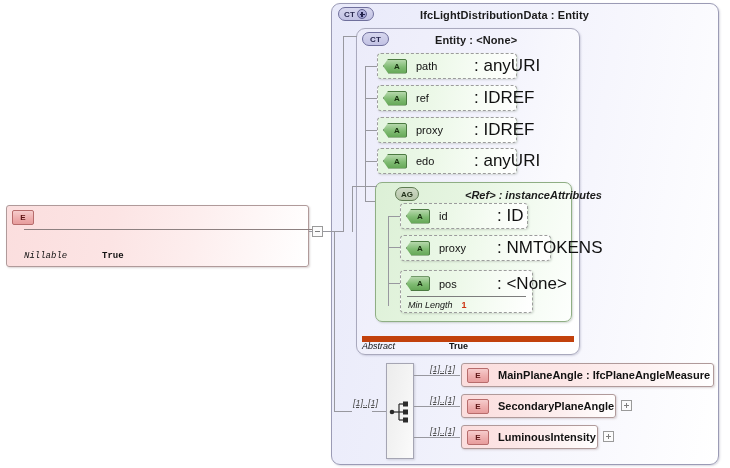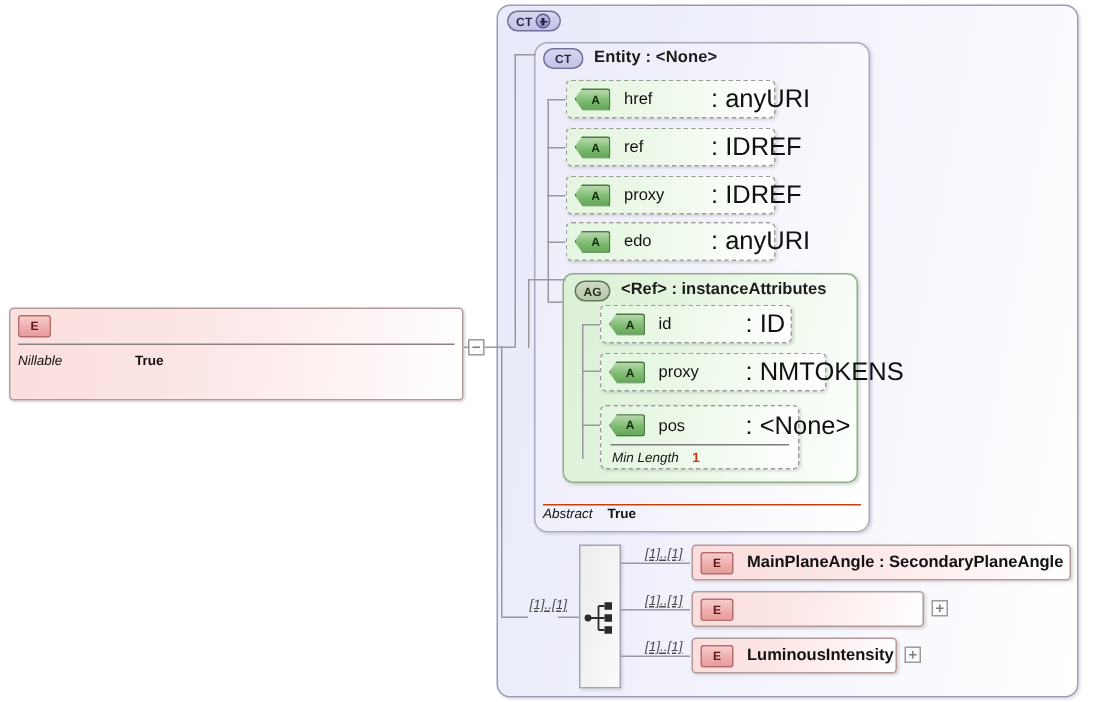--- a/index.html
+++ b/index.html
@@ -34,22 +34,23 @@
     border: 1px solid #a9a9bd;
     border-radius: 9px;
     background: linear-gradient(105deg, #ececfa 0%, #f2f2fc 45%, #fbfbfe 80%, #ffffff 100%);
     box-shadow: 1px 1px 2px rgba(120,120,150,0.28);
   }
 
   
   .title-row {
     position: absolute;
     display: flex;
-    align-items: flex-start;
+    align-items: flex-end;
     white-space: nowrap;
+    gap: 39px;
   }
   .title-text {
     font-size: 11px;
     font-weight: bold;
     color: #1b1b1b;
     letter-spacing: 0.1px;
   }
 
   
   .ct-icon {
@@ -124,23 +125,23 @@
   .attr-type { font-size: 17px; color: #111; white-space: nowrap; }
 
   
   #ag-box {
     left: 375px; top: 182px; width: 197px; height: 140px;
     border: 1px solid #8fae84;
     border-radius: 7px;
     background: linear-gradient(105deg,#dcf0d6 0%, #e6f5e1 40%, #f3fbf1 72%, #fdfffd 100%);
     box-shadow: 1px 1px 2px rgba(110,130,110,0.30);
   }
-  #ag-title { left: 383px; top: 187px; }
+  #ag-title { left: 395px; top: 187px; }
   .ag-title-text {
-    font-size: 11px; font-weight: bold; color: #1b1b1b; white-space: nowrap;
+    font-size: 11px; font-weight: bold; color: #1b1b1b; white-space: nowrap; font-style: italic;
   }
 
   
   #attr-pos {
     height: 43px;
     flex-direction: column;
     align-items: stretch;
     padding-left: 0;
     justify-content: flex-start;
   }
@@ -156,22 +157,22 @@
   }
   .facet-label {
     font-size: 9px; font-style: italic; color: #151515;
     margin-right: 9px;
   }
   .facet-value { font-size: 9px; font-weight: bold; color: #cc3311; }
 
   
   #abstract-row {
     left: 362px; top: 336px; width: 212px; height: 15px;
-    border-top: 1px solid #c2410c;
-    display: flex; align-items: flex-start;
+    border-top: 6px solid #c2410c;
+    display: flex; align-items: flex-end; gap: 44px;
   }
   .abstract-label {
     font-size: 9px; font-style: italic; color: #111; margin-right: 10px;
   }
   .abstract-value { font-size: 9px; font-weight: bold; color: #111; }
 
   
   #root-element-box {
     left: 6px; top: 205px; width: 303px; height: 62px;
     border: 1px solid #b09a9a;
@@ -188,23 +189,24 @@
     margin-right: 9px;
     border: 1px solid #b76c6c;
     border-radius: 2px;
     background: linear-gradient(180deg,#f6cccc 0%, #eeaeae 55%, #e79d9d 100%);
     display: flex; align-items: center; justify-content: center;
   }
   .e-icon span { font-size: 8px; font-weight: bold; color: #5c1414; }
   .elem-title-text { font-size: 11px; font-weight: bold; color: #121212; white-space: nowrap; }
 
   #root-element-props {
-    left: 12px; top: 229px; width: 291px;
+    left: 24px; top: 229px; width: 291px;
     border-top: 1px solid #8d8080;
-    padding-top: 3px;
+    padding-top: 19px;
+    font-family: Liberation Mono, monospace;
   }
   .prop-line { display: flex; height: 13px; align-items: center; }
   .prop-key {
     font-size: 9px; font-style: italic; color: #111;
     width: 78px; flex: none;
   }
   .prop-val { font-size: 9px; font-weight: bold; color: #111; }
 
   
   .child-elem {
@@ -268,20 +270,21 @@
 
 <div id="root">
 
   <div class="abs" id="outer-container"></div>
 
   <div class="title-row" style="left:338px; top:7px;">
     <span class="ct-icon with-plus">
       <span>CT</span>
       <span class="ct-plus"></span>
     </span>
+    <span class="title-text">IfcLightDistributionData : Entity</span>
   </div>
 
   <div class="abs" id="entity-container"></div>
 
   <div class="title-row" style="left:362px; top:32px;">
     <span class="ct-icon">
       <span>CT</span>
     </span>
     <span class="title-text">Entity    : &lt;None&gt;</span>
   </div>
@@ -290,21 +293,21 @@
   <div class="ln h" style="left:365px; top:66px;  width:12px;"></div>
   <div class="ln h" style="left:365px; top:98px;  width:12px;"></div>
   <div class="ln h" style="left:365px; top:130px; width:12px;"></div>
   <div class="ln h" style="left:365px; top:161px; width:12px;"></div>
   <div class="ln h" style="left:365px; top:201px; width:12px;"></div>
 
   <div class="attr-box" style="left:377px; top:53px; width:140px;">
     <span class="a-icon">
         <span>A</span>
       </span>
-    <span class="attr-name">href</span>
+    <span class="attr-name">path</span>
     <span class="attr-type">: anyURI</span>
   </div>
 
   <div class="attr-box" style="left:377px; top:85px; width:140px;">
     <span class="a-icon">
         <span>A</span>
       </span>
     <span class="attr-name">ref</span>
     <span class="attr-type">: IDREF</span>
   </div>
@@ -419,28 +422,29 @@
 
   <div class="ln h" style="left:414px; top:375px; width:46px;"></div>
   <div class="ln h" style="left:414px; top:406px; width:46px;"></div>
   <div class="ln h" style="left:414px; top:437px; width:46px;"></div>
 
   <span class="card" style="left:430px; top:364px;">[1]..[1]</span>
   <div class="child-elem" style="left:461px; top:363px; width:253px;">
     <span class="e-icon">
       <span>E</span>
     </span>
-    <span class="elem-title-text">MainPlaneAngle : SecondaryPlaneAngle</span>
+    <span class="elem-title-text">MainPlaneAngle : IfcPlaneAngleMeasure</span>
   </div>
 
   <span class="card" style="left:430px; top:395px;">[1]..[1]</span>
   <div class="child-elem" style="left:461px; top:394px; width:155px;">
     <span class="e-icon">
       <span>E</span>
     </span>
+    <span class="elem-title-text">SecondaryPlaneAngle</span>
   </div>
   <div class="expander" style="left:621px; top:400px;"></div>
 
   <span class="card" style="left:430px; top:426px;">[1]..[1]</span>
   <div class="child-elem" style="left:461px; top:425px; width:137px;">
     <span class="e-icon">
       <span>E</span>
     </span>
     <span class="elem-title-text">LuminousIntensity</span>
   </div>

